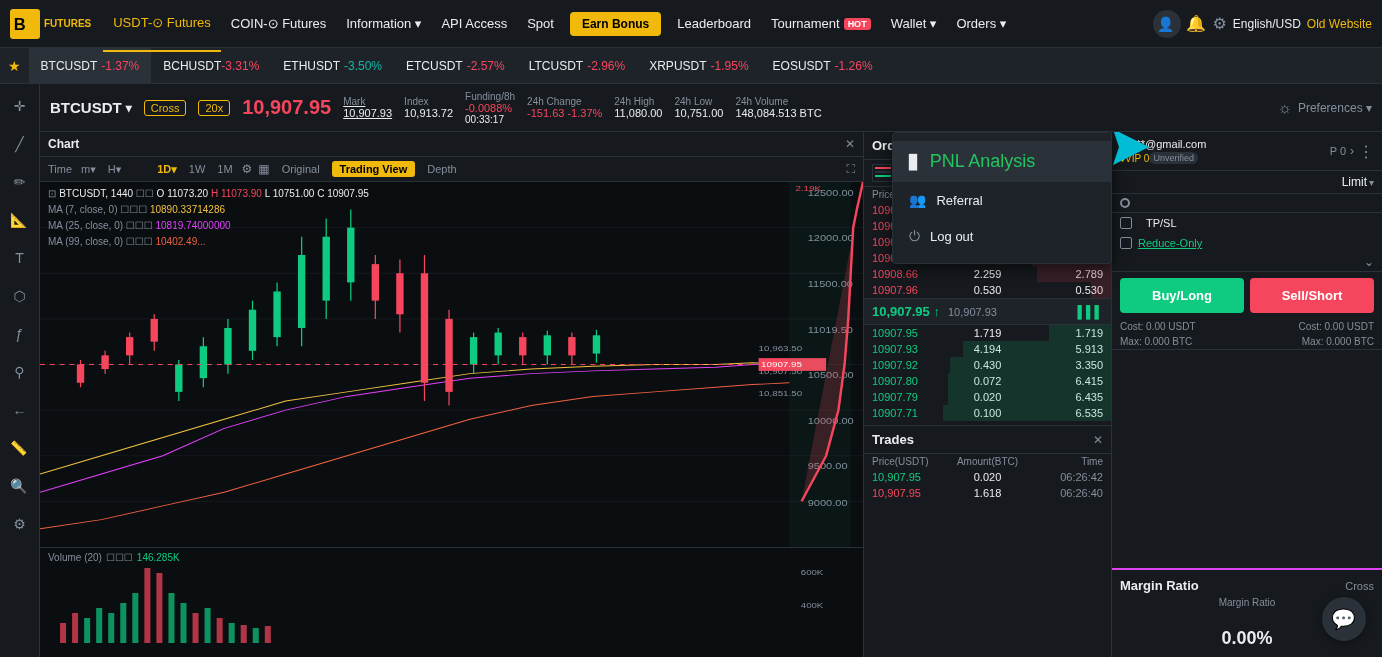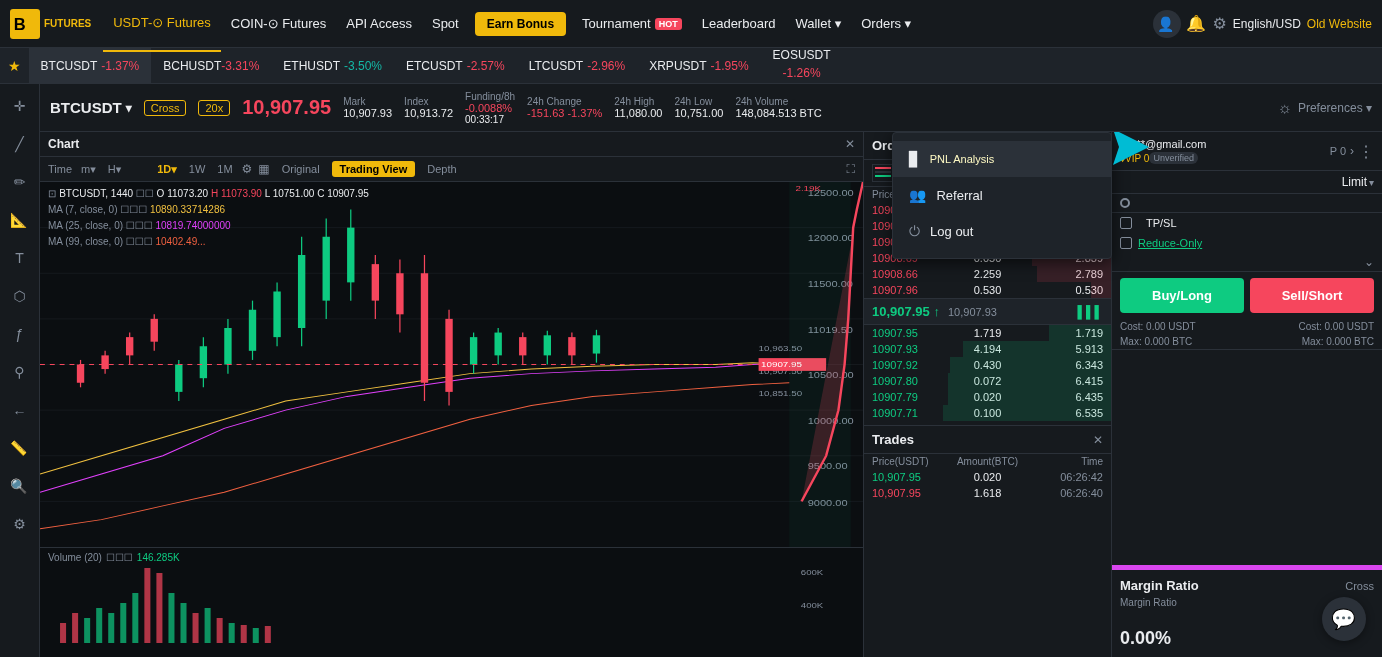--- a/index.html
+++ b/index.html
@@ -19,34 +19,37 @@
     </div>
   </div>
 
   <div style="color:#f0b90b;padding:0 10px;height:57px;display:flex;align-items:center;font-size:13px;cursor:pointer;border-bottom:2px solid #f0b90b;">
     <span>USDT-⊙ Futures</span>
   </div>
   <div style="color:#eaecef;padding:0 10px;height:48px;display:flex;align-items:center;font-size:13px;cursor:pointer;">
     <span>COIN-⊙ Futures</span>
   </div>
   <div style="color:#eaecef;padding:0 10px;height:48px;display:flex;align-items:center;font-size:13px;cursor:pointer;">
+    <span>Information ▾</span>
+  </div>
+  <div style="color:#eaecef;padding:0 10px;height:48px;display:flex;align-items:center;font-size:13px;cursor:pointer;">
     <span>API Access</span>
   </div>
   <div style="color:#eaecef;padding:0 10px;height:48px;display:flex;align-items:center;font-size:13px;cursor:pointer;">
     <span>Spot</span>
   </div>
   <div style="background:#f0b90b;color:#000;padding:5px 12px;border-radius:4px;font-weight:bold;font-size:12px;cursor:pointer;margin:0 6px;">
     <span>Earn Bonus</span>
+  </div>
+  <div style="color:#eaecef;padding:0 10px;height:48px;display:flex;align-items:center;font-size:13px;cursor:pointer;">
+    <span>Leaderboard</span>
   </div>
   <div style="color:#eaecef;padding:0 10px;height:48px;display:flex;align-items:center;font-size:13px;cursor:pointer;gap:4px;">
     <span>Tournament</span>
     <span style="background:#f6465d;color:#fff;font-size:9px;padding:1px 4px;border-radius:3px;font-weight:bold;">HOT</span>
-  </div>
-  <div style="color:#eaecef;padding:0 10px;height:48px;display:flex;align-items:center;font-size:13px;cursor:pointer;">
-    <span>Leaderboard</span>
   </div>
   <div style="color:#eaecef;padding:0 10px;height:48px;display:flex;align-items:center;font-size:13px;cursor:pointer;">
     <span>Wallet ▾</span>
   </div>
   <div style="color:#eaecef;padding:0 10px;height:48px;display:flex;align-items:center;font-size:13px;cursor:pointer;">
     <span>Orders ▾</span>
   </div>
 
   <div style="margin-left:auto;display:flex;align-items:center;gap:6px;">
     <div style="width:28px;height:28px;border-radius:50%;background:#2b3139;display:flex;align-items:center;justify-content:center;cursor:pointer;font-size:14px;">👤</div>
@@ -80,21 +83,21 @@
     <span style="color:#f6465d;font-size:12px;">-2.57%</span>
   </div>
   <div style="padding:0 12px;height:36px;display:flex;align-items:center;cursor:pointer;gap:4px;">
     <span style="color:#eaecef;font-size:12px;">LTCUSDT</span>
     <span style="color:#f6465d;font-size:12px;">-2.96%</span>
   </div>
   <div style="padding:0 12px;height:36px;display:flex;align-items:center;cursor:pointer;gap:4px;">
     <span style="color:#eaecef;font-size:12px;">XRPUSDT</span>
     <span style="color:#f6465d;font-size:12px;">-1.95%</span>
   </div>
-  <div style="padding:0 12px;height:36px;display:flex;align-items:center;cursor:pointer;gap:4px;flex-direction:column;">
+  <div style="padding:0 12px;height:36px;display:flex;align-items:center;cursor:pointer;gap:4px;">
     <span style="color:#eaecef;font-size:12px;">EOSUSDT</span>
     <span style="color:#f6465d;font-size:12px;">-1.26%</span>
   </div>
 </div>
 
 <div style="display:flex;height:calc(657px - 84px);">
 
   <div style="width:40px;background:#161a1e;border-right:1px solid #2b3139;display:flex;flex-direction:column;align-items:center;padding:8px 0;gap:10px;">
     <div style="color:#848e9c;cursor:pointer;font-size:14px;width:28px;height:28px;display:flex;align-items:center;justify-content:center;">✛</div>
     <div style="color:#848e9c;cursor:pointer;font-size:14px;width:28px;height:28px;display:flex;align-items:center;justify-content:center;">╱</div>
@@ -113,21 +116,21 @@
   <div style="display:flex;flex-direction:column;flex:1;overflow:hidden;">
 
     <div style="display:flex;align-items:center;background:#161a1e;height:48px;padding:0 10px;border-bottom:1px solid #2b3139;gap:12px;flex-shrink:0;">
       <div style="font-size:15px;font-weight:bold;color:#eaecef;display:flex;align-items:center;gap:4px;cursor:pointer;">
         <span>BTCUSDT</span>
         <span style="font-size:12px;">▾</span>
       </div>
       <div style="background:transparent;border:1px solid #f0b90b;color:#f0b90b;padding:1px 6px;border-radius:3px;font-size:11px;cursor:pointer;">Cross</div>
       <div style="background:transparent;border:1px solid #f0b90b;color:#f0b90b;padding:1px 6px;border-radius:3px;font-size:11px;cursor:pointer;">20x</div>
       <div style="font-size:20px;font-weight:bold;color:#f6465d;">10,907.95</div>
-      <div style="display:flex;flex-direction:column;">
+      <div style="display:flex;flex-direction:column;text-decoration:underline;">
         <span style="color:#848e9c;font-size:10px;">Mark</span>
         <span style="color:#eaecef;font-size:11px;">10,907.93</span>
       </div>
       <div style="display:flex;flex-direction:column;">
         <span style="color:#848e9c;font-size:10px;">Index</span>
         <span style="color:#eaecef;font-size:11px;">10,913.72</span>
       </div>
       <div style="display:flex;flex-direction:column;">
         <span style="color:#848e9c;font-size:10px;">Funding/8h</span>
         <span style="color:#f6465d;font-size:11px;">-0.0088%</span>
@@ -398,21 +401,21 @@
           <div style="display:flex;padding:2px 8px;position:relative;cursor:pointer;">
             <div style="position:absolute;right:0;top:0;height:100%;width:60%;background:rgba(14,203,129,0.15);"></div>
             <span style="flex:1;font-size:11px;color:#0ecb81;">10907.93</span>
             <span style="flex:1;font-size:11px;color:#eaecef;text-align:center;">4.194</span>
             <span style="flex:1;font-size:11px;color:#eaecef;text-align:right;">5.913</span>
           </div>
           <div style="display:flex;padding:2px 8px;position:relative;cursor:pointer;">
             <div style="position:absolute;right:0;top:0;height:100%;width:65%;background:rgba(14,203,129,0.15);"></div>
             <span style="flex:1;font-size:11px;color:#0ecb81;">10907.92</span>
             <span style="flex:1;font-size:11px;color:#eaecef;text-align:center;">0.430</span>
-            <span style="flex:1;font-size:11px;color:#eaecef;text-align:right;">6.343</span>
+            <span style="flex:1;font-size:11px;color:#eaecef;text-align:right;">3.350</span>
           </div>
           <div style="display:flex;padding:2px 8px;position:relative;cursor:pointer;">
             <div style="position:absolute;right:0;top:0;height:100%;width:66%;background:rgba(14,203,129,0.15);"></div>
             <span style="flex:1;font-size:11px;color:#0ecb81;">10907.80</span>
             <span style="flex:1;font-size:11px;color:#eaecef;text-align:center;">0.072</span>
             <span style="flex:1;font-size:11px;color:#eaecef;text-align:right;">6.415</span>
           </div>
           <div style="display:flex;padding:2px 8px;position:relative;cursor:pointer;">
             <div style="position:absolute;right:0;top:0;height:100%;width:66%;background:rgba(14,203,129,0.15);"></div>
             <span style="flex:1;font-size:11px;color:#0ecb81;">10907.79</span>
@@ -446,21 +449,21 @@
           <span style="flex:1;font-size:11px;color:#eaecef;text-align:center;">1.618</span>
           <span style="flex:1;font-size:11px;color:#848e9c;text-align:right;">06:26:40</span>
         </div>
       </div>
 
       <div style="width:270px;background:#161a1e;display:flex;flex-direction:column;position:relative;">
 
         <div style="position:absolute;top:0;right:270px;width:220px;background:#1e2329;border:1px solid #2b3139;border-radius:4px;z-index:200;padding:8px 0;box-shadow:0 4px 16px rgba(0,0,0,0.6);">
           <div style="display:flex;align-items:center;padding:10px 16px;cursor:pointer;gap:10px;background:#2b3139;">
             <span style="color:#eaecef;font-size:14px;">▊</span>
-            <span style="color:#fef9c3;font-size:11px;">PNL Analysis</span>
+            <span style="color:#22c55e;font-size:18px;">PNL Analysis</span>
 
             <svg width="36" height="36" viewBox="0 0 36 36" style="position:absolute;right:-38px;top:-4px;">
               <polygon points="36,18 0,36 6,18 0,0" fill="#00bcd4"></polygon>
             </svg>
           </div>
           <div style="display:flex;align-items:center;padding:10px 16px;cursor:pointer;gap:10px;">
             <span style="color:#848e9c;font-size:14px;">👥</span>
             <span style="color:#eaecef;font-size:13px;">Referral</span>
           </div>
           <div style="display:flex;align-items:center;padding:10px 16px;cursor:pointer;gap:10px;">
@@ -514,21 +517,21 @@
 
         <div style="display:flex;justify-content:space-between;padding:2px 8px;">
           <span style="color:#848e9c;font-size:10px;">Cost: 0.00 USDT</span>
           <span style="color:#848e9c;font-size:10px;">Cost: 0.00 USDT</span>
         </div>
         <div style="display:flex;justify-content:space-between;padding:2px 8px;border-bottom:1px solid #2b3139;">
           <span style="color:#848e9c;font-size:10px;">Max: 0.000 BTC</span>
           <span style="color:#848e9c;font-size:10px;">Max: 0.000 BTC</span>
         </div>
 
-        <div style="padding:8px;border-top:5px solid #d946ef;margin-top:auto;">
+        <div style="padding:8px;border-top:2px solid #d946ef;margin-top:auto;text-align:center;">
           <div style="display:flex;align-items:center;justify-content:space-between;">
             <span style="font-weight:bold;font-size:13px;color:#eaecef;">Margin Ratio</span>
             <span style="color:#848e9c;font-size:11px;">Cross</span>
           </div>
           <div style="color:#848e9c;font-size:10px;margin-top:4px;">Margin Ratio</div>
           <div style="font-size:18px;color:#eaecef;font-weight:bold;margin-top:20px;">0.00%</div>
         </div>
 
         <div style="position:absolute;bottom:16px;right:16px;width:44px;height:44px;background:#2b3139;border-radius:50%;display:flex;align-items:center;justify-content:center;cursor:pointer;box-shadow:0 2px 8px rgba(0,0,0,0.4);font-size:20px;">
           💬

